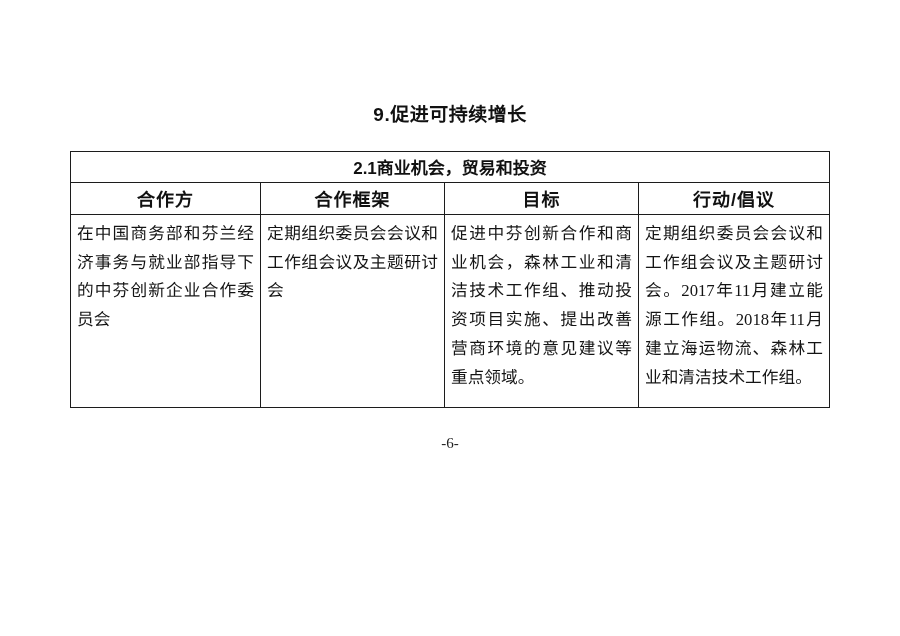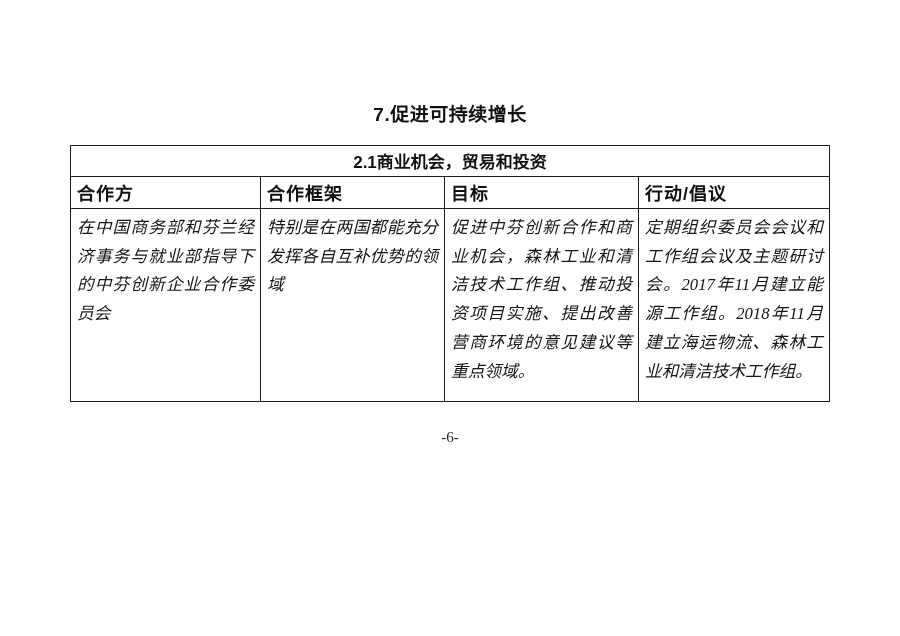--- a/index.html
+++ b/index.html
@@ -31,21 +31,21 @@
     margin: 7px 72px 0 72px;
     width: 756px;
     font-size: 16.3px;
     line-height: 30px;
     text-align: justify;
     text-justify: inter-ideograph;
     text-indent: 2em;
     color: #141414;
   }
   table.coop-table {
-    margin: 18px 0 0 70px;
+    margin: 24px 0 0 70px;
     border-collapse: collapse;
     table-layout: fixed;
     width: 759px;
   }
   table.coop-table col.c1 { width: 190px; }
   table.coop-table col.c2 { width: 184px; }
   table.coop-table col.c3 { width: 194px; }
   table.coop-table col.c4 { width: 191px; }
   table.coop-table th, table.coop-table td {
     border: 1px solid #1c1c1c;
@@ -56,54 +56,53 @@
     text-align: center;
     vertical-align: middle;
     font-family: "Liberation Sans", sans-serif;
     font-weight: 700;
     font-size: 17px;
     padding: 2px 0 3px 0;
     color: #111111;
   }
   .col-header-row th {
     height: 29px;
-    text-align: left;
+    text-align: center;
     vertical-align: middle;
     font-family: "Liberation Sans", sans-serif;
     font-weight: 700;
     font-size: 18px;
     letter-spacing: 1px;
     padding: 2px 6px 3px 6px;
     color: #111111;
   }
   .body-row { height: 193px; }
   .body-row td {
     vertical-align: top;
     padding: 5px 6px 6px 6px;
     font-size: 16.7px;
     line-height: 28.7px;
     text-align: justify;
     text-justify: inter-ideograph;
     color: #141414;
-    font-style: italic;
   }
   .page-number {
     margin-top: 27px;
     text-align: center;
     font-family: "Liberation Serif", serif;
     font-size: 15px;
     color: #222222;
   }
 </style>
 </head>
 <body>
 
 <div class="page">
 
-  <h1 class="section-title">7.促进可持续增长</h1>
+  <h1 class="section-title">9.促进可持续增长</h1>
 
 
   <table class="coop-table">
     <colgroup>
       <col class="c1">
         <col class="c2">
         <col class="c3">
         <col class="c4">
     </colgroup>
     <thead>
@@ -113,21 +112,21 @@
       <tr class="col-header-row">
         <th>合作方</th>
         <th>合作框架</th>
         <th>目标</th>
         <th>行动/倡议</th>
       </tr>
     </thead>
     <tbody>
       <tr class="body-row">
         <td>在中国商务部和芬兰经济事务与就业部指导下的中芬创新企业合作委员会</td>
-        <td>特别是在两国都能充分发挥各自互补优势的领域</td>
+        <td>定期组织委员会会议和工作组会议及主题研讨会</td>
         <td>促进中芬创新合作和商业机会，森林工业和清洁技术工作组、推动投资项目实施、提出改善营商环境的意见建议等重点领域。</td>
         <td>定期组织委员会会议和工作组会议及主题研讨会。2017年11月建立能源工作组。2018年11月建立海运物流、森林工业和清洁技术工作组。</td>
       </tr>
     </tbody>
   </table>
 
   <div class="page-number">-6-</div>
 
 </div>
 

